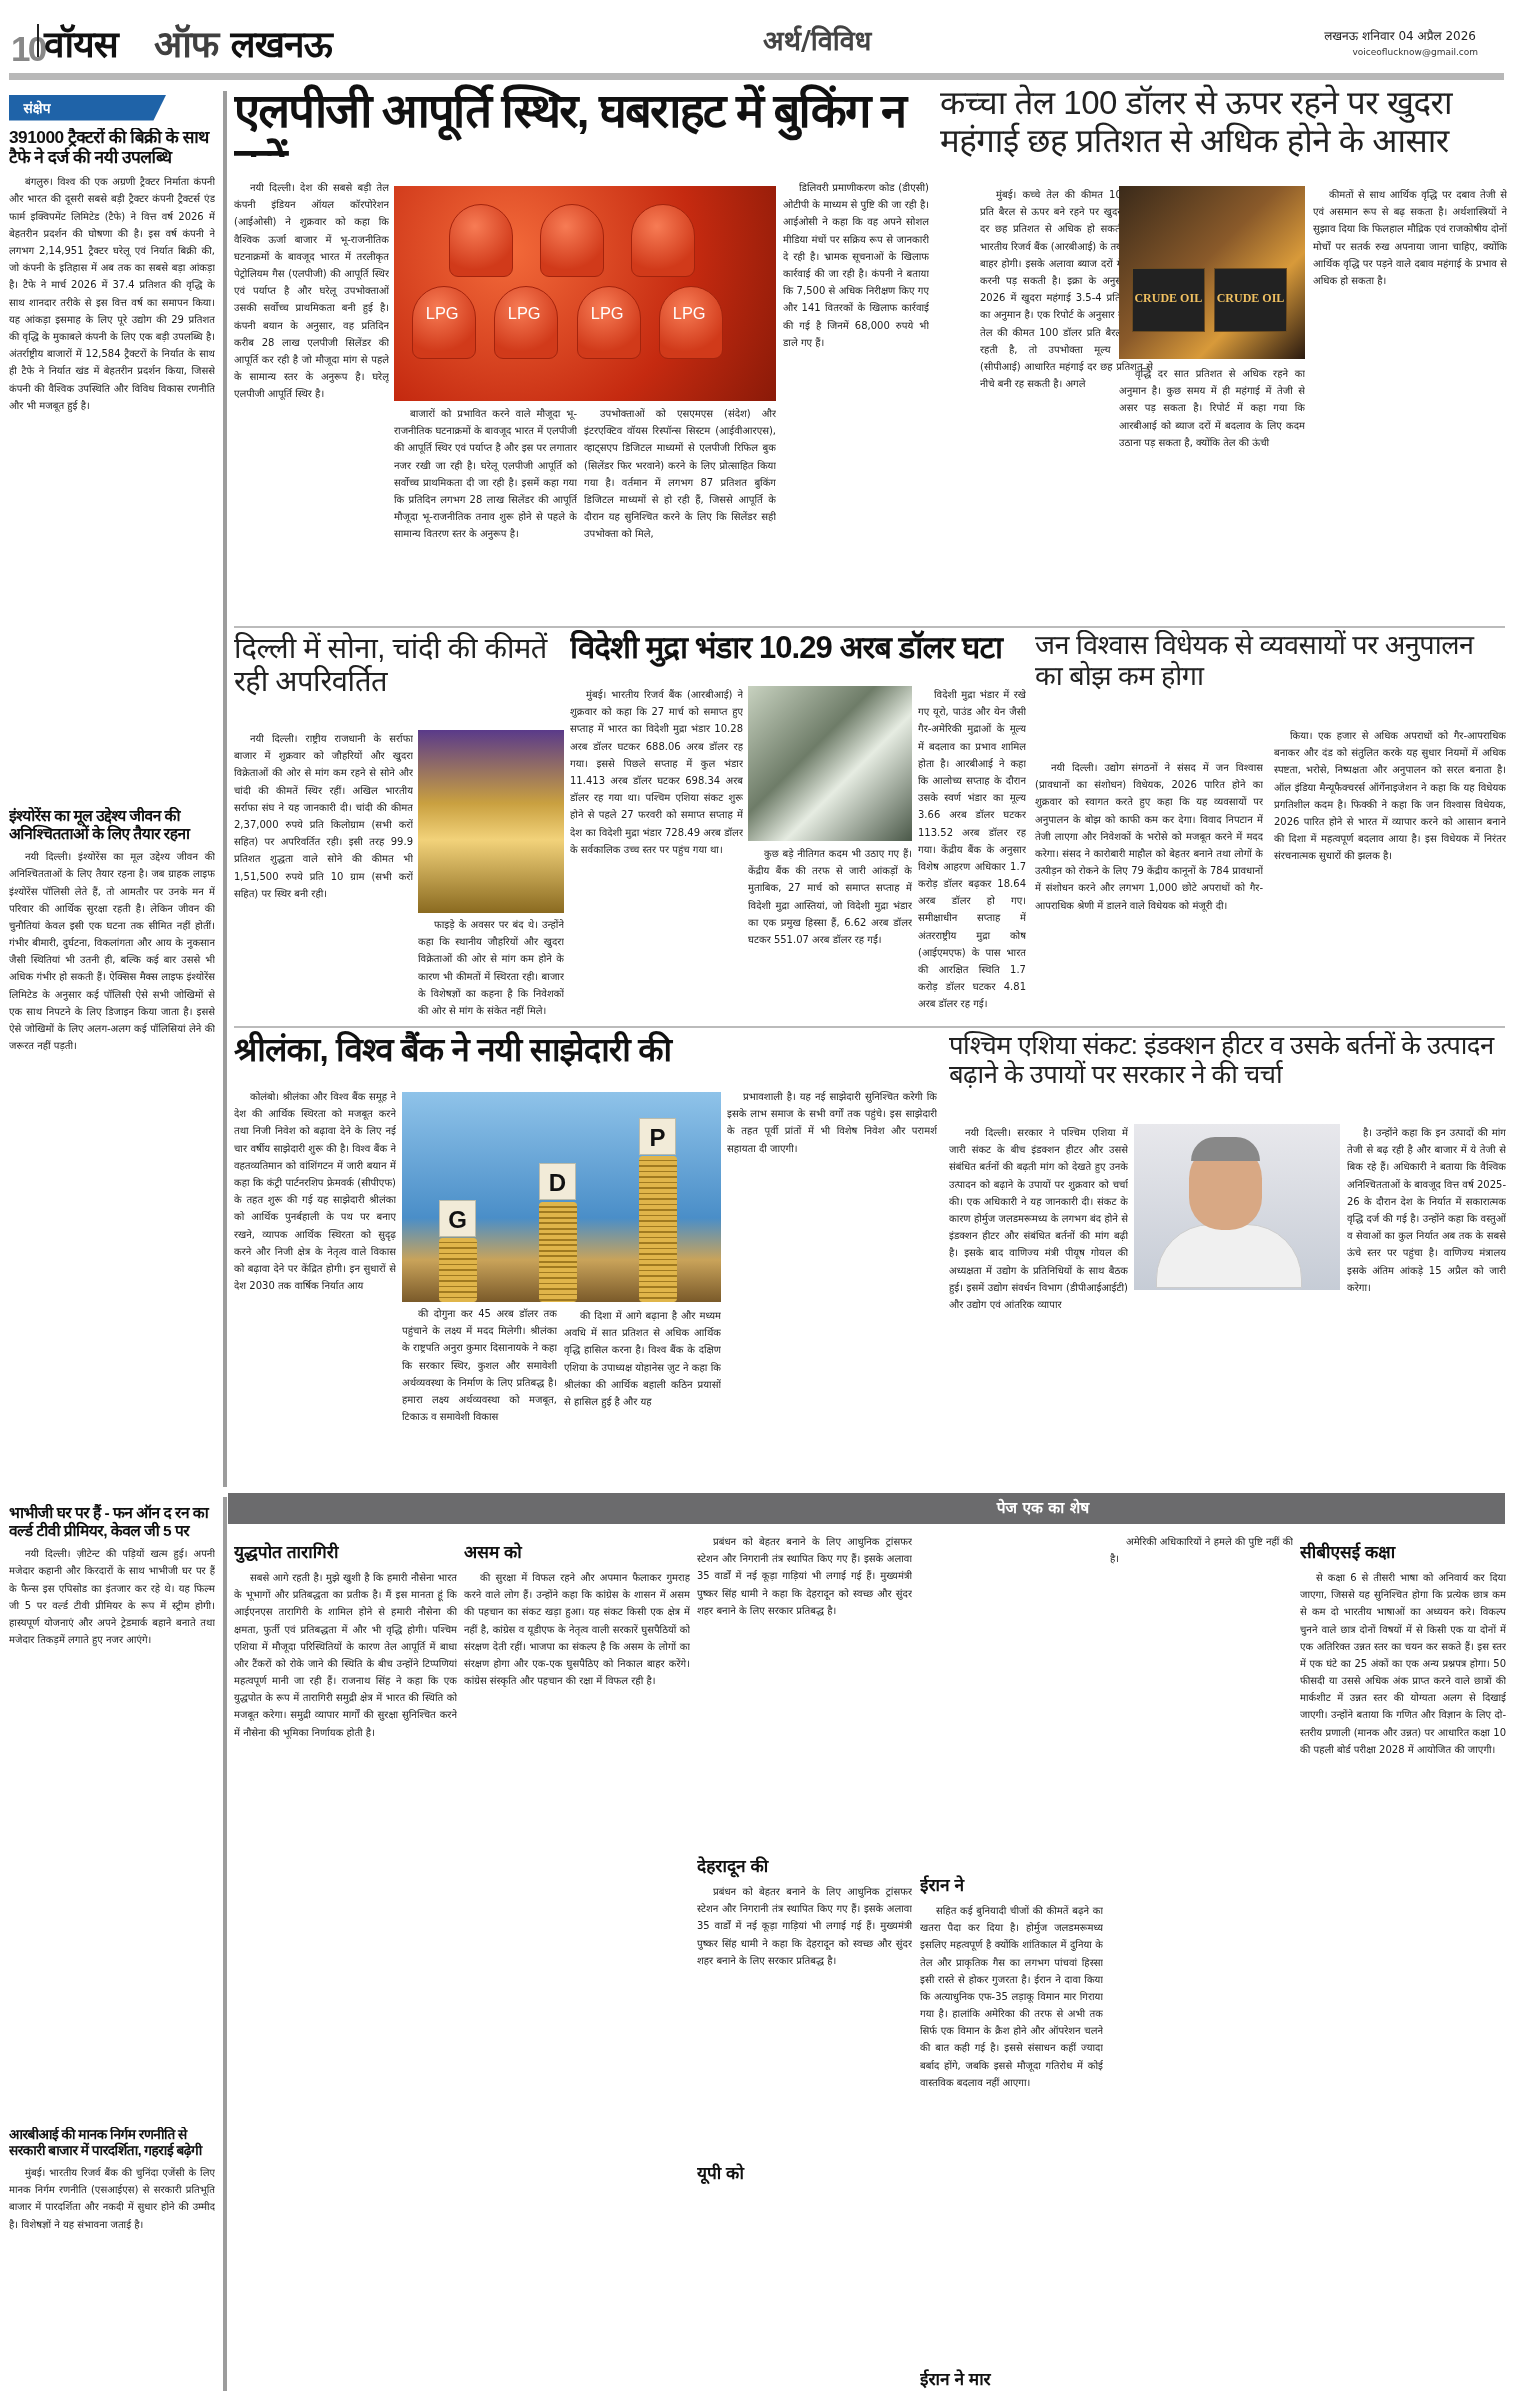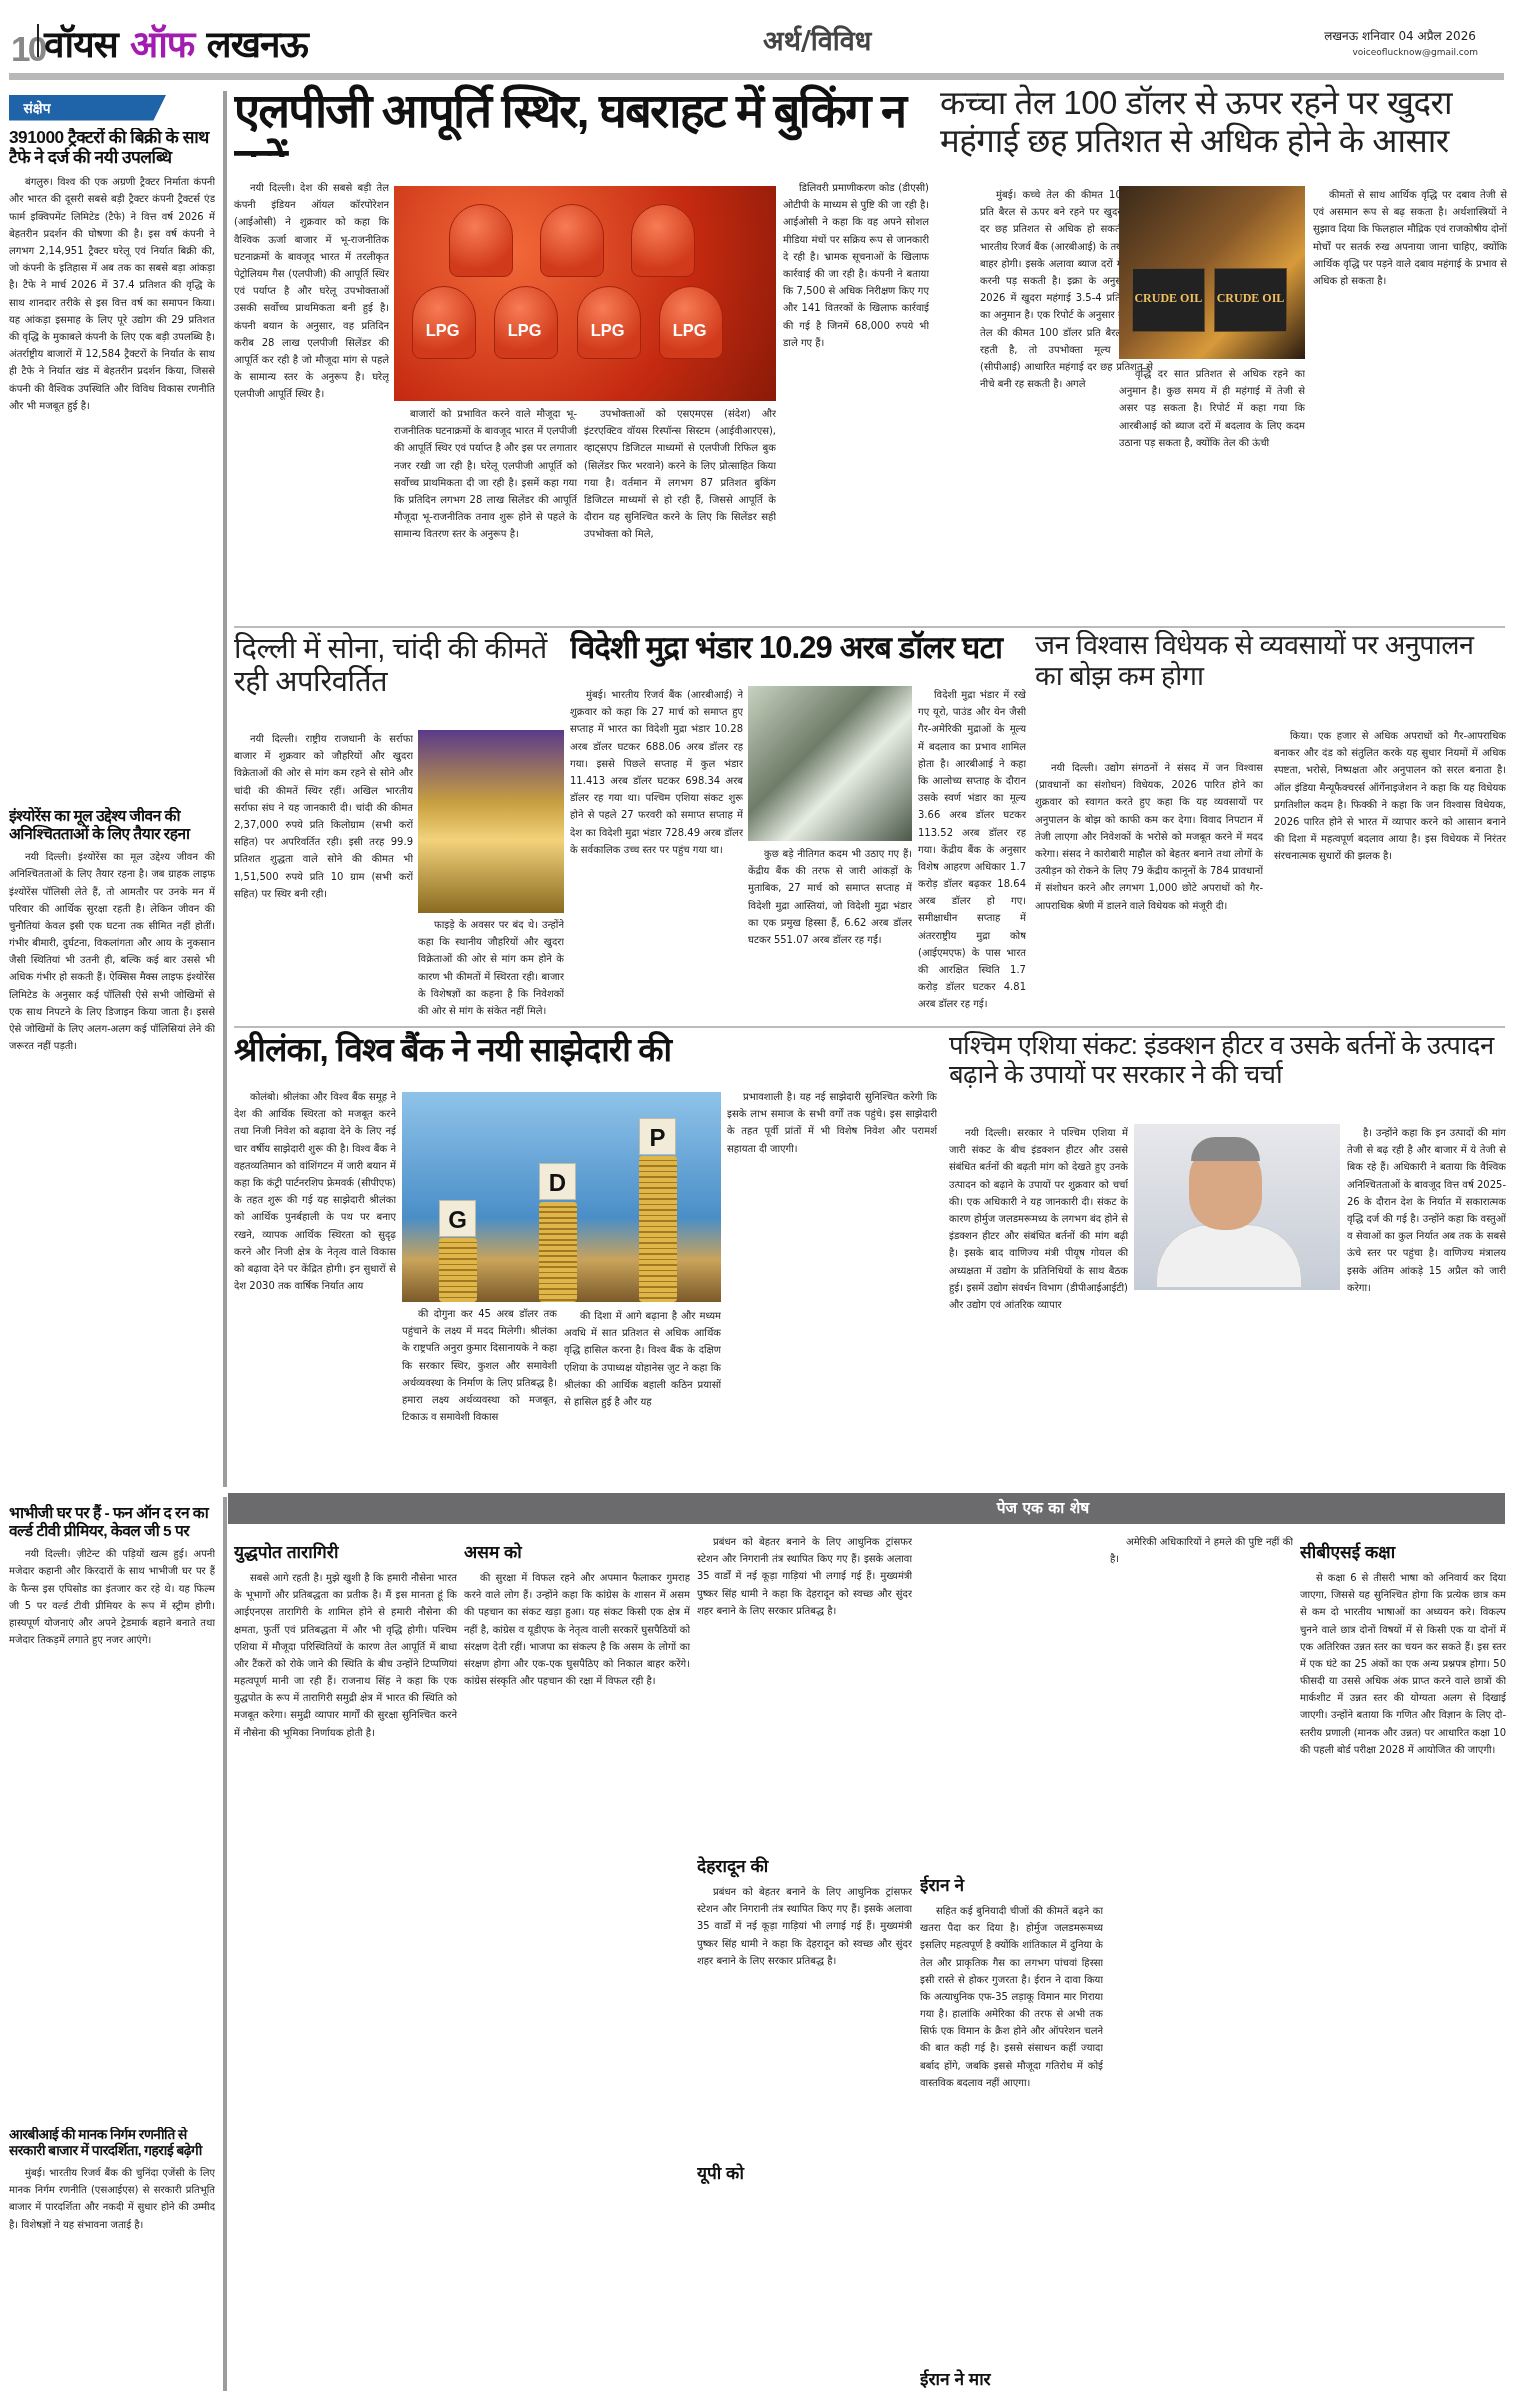--- a/index.html
+++ b/index.html
@@ -5,41 +5,41 @@
   * { box-sizing: border-box; margin: 0; padding: 0; }
   body {
     width: 1513px; height: 2401px; background: #ffffff; color: #1a1a1a;
     font-family: "DejaVu Sans", sans-serif; font-size: 10.5px; line-height: 1.55;
     overflow: hidden; position: relative;
   }
   .masthead { position: absolute; left: 0; top: 0; width: 1513px; height: 60px; }
   .page-num { position: absolute; left: 11px; top: 22px; font-family: "Liberation Sans", sans-serif; font-weight: 700; font-size: 35px; color: #888; letter-spacing: -2.7px; }
   .mast-divider { position: absolute; left: 37px; top: 24px; width: 1.8px; height: 33px; background: #222; }
   .paper-name { position: absolute; left: 44px; top: 16.4px; font-size: 37px; font-weight: 800; color: #111; letter-spacing: -0.9px; }
-  .paper-name .accent { color: #a21caf; }
+  .paper-name .accent { color: #404040; margin-left: 24px; }
   .section-name { position: absolute; left: 763px; top: 20px; font-size: 27px; font-weight: 700; color: #444; }
   .dateline { position: absolute; right: 37px; top: 27px; font-size: 12px; color: #222; }
   .email { position: absolute; right: 35px; top: 46px; font-size: 9px; color: #333; }
   .mast-bar { position: absolute; left: 9px; top: 73px; width: 1495px; height: 7.3px; background: #b8b8b8; }
 
   .col-rule { position: absolute; width: 3.7px; background: #9c9c9c; }
   .hrule { position: absolute; height: 1.8px; background: #bbb; }
 
   .block { position: absolute; overflow: hidden; }
   .hl { font-family: "Liberation Sans", sans-serif; font-weight: 700; color: #111; line-height: 1.15; letter-spacing: -0.5px; }
   .hl.light { font-weight: 400; color: #222; }
   .body-text { text-align: justify; font-size: 10px; line-height: 1.72; color: #222; }
   .body-text p { text-indent: 1.6em; margin-bottom: 1.8px; }
 
   .briefs-tag { position: absolute; left: 9px; top: 95px; width: 157px; height: 25.6px; background: #1f63a8; clip-path: polygon(0 0, 100% 0, 92% 100%, 0 100%); color: #fff; font-size: 13.7px; font-weight: 700; padding: 2.7px 14.6px; }
 
   .img { position: absolute; overflow: hidden; }
   .img-lpg { background: radial-gradient(circle at 30% 30%, #f36a3a, #c52a10 60%, #8a1a08); }
   .lpg-cyl { position: absolute; width: 64px; height: 73px; border-radius: 32px 32px 9px 9px; background: radial-gradient(circle at 40% 30%, #f77c55, #d13a1a 70%); border: 1.8px solid #a3240d; }
-  .lpg-cyl span { position: absolute; left: 12.8px; top: 31px; color: #fff; font-weight: 700; font-size: 16.4px; font-family: "Liberation Sans", sans-serif; }
+  .lpg-cyl span { position: absolute; left: 12.8px; top: 14px; color: #fff; font-weight: 400; font-size: 16.4px; font-family: "Liberation Sans", sans-serif; }
   .img-oil { background: linear-gradient(135deg, #3a2a1a, #8a5a2a 45%, #d89a3a 70%, #2a1a10); }
   .oil-can { position: absolute; width: 73px; height: 64px; background: #222; color: #f0c060; font-size: 12px; font-weight: 700; text-align: center; padding-top: 20px; border: 1.8px solid #6a4a20; font-family: Liberation Serif, serif; }
   .img-gold { background: linear-gradient(180deg, #5a3a8a 0%, #c9a040 40%, #f2d27a 60%, #8a6a20 100%); }
   .img-dollar { background: linear-gradient(135deg, #c8d2c0, #6e7c68 40%, #e6ece2 60%, #4a5848); }
   .img-gdp { background: linear-gradient(180deg, #8fc3e9, #4a8ec8 60%, #c9a35a 80%, #7a5a2a); }
   .gdp-cube { position: absolute; width: 37px; height: 37px; background: #f2ebd8; border: 0.9px solid #bba; color: #111; font-weight: 700; font-size: 24px; text-align: center; line-height: 37px; font-family: "Liberation Sans", sans-serif; }
   .coin-stack { position: absolute; width: 38px; background: repeating-linear-gradient(180deg, #e0b54a 0 3.7px, #a07a20 3.7px 5.5px); border-radius: 3.7px; }
   .img-minister { background: linear-gradient(180deg, #e8e8ec, #c6ccd6); }
   .minister-face { position: absolute; left: 55px; top: 18px; width: 73px; height: 88px; border-radius: 37px 37px 33px 33px; background: #d8a884; }
   .minister-body { position: absolute; left: 22px; top: 100px; width: 146px; height: 64px; border-radius: 55px 55px 0 0; background: #f0f0f0; border: 0.9px solid #ccc; }

